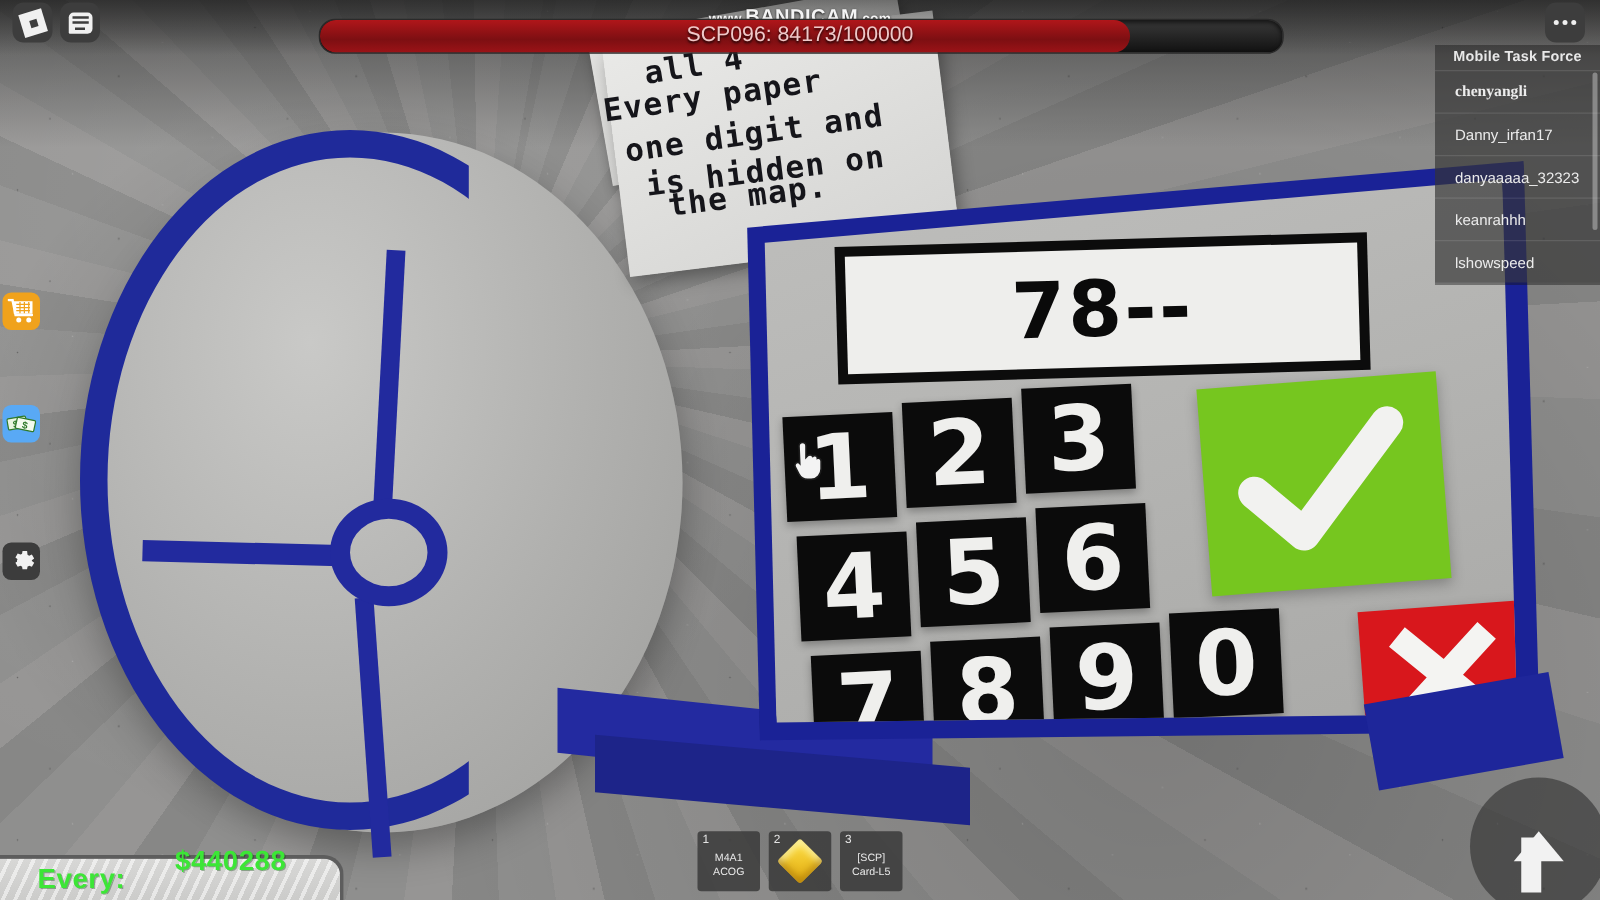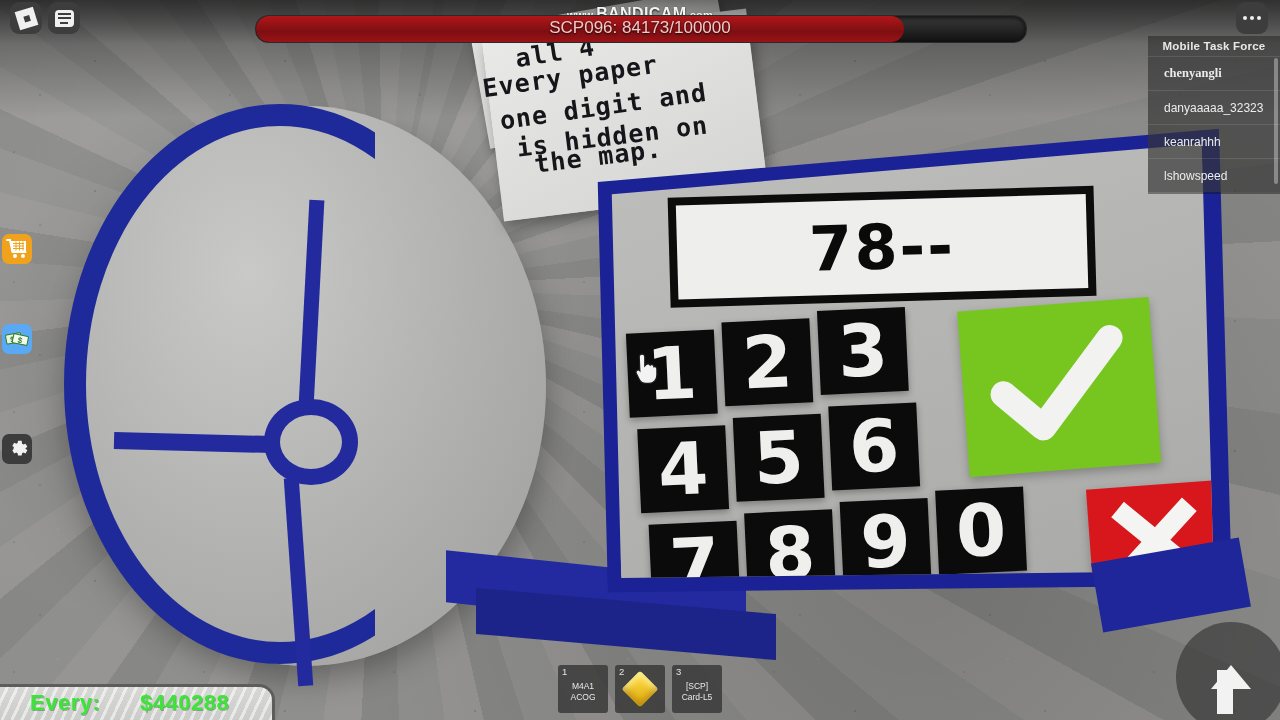--- a/index.html
+++ b/index.html
@@ -174,21 +174,21 @@
   
   .moneypanel{position:absolute;left:-14px;top:684px;width:286px;height:60px;
     border-radius:0 16px 0 0;border-top:3px solid #5d5d5d;border-right:3px solid #5d5d5d;
     background:
       repeating-linear-gradient(115deg, rgba(255,255,255,.55) 0 3px, rgba(210,210,210,.25) 3px 9px),
       linear-gradient(180deg,#d9d9d7,#bdbdbb);
     overflow:hidden;}
   .moneytext{position:absolute;left:30px;top:690px;font-size:22px;font-weight:bold;
     color:#3ce636;font-family:"Liberation Sans",sans-serif;letter-spacing:.5px;
     text-shadow:1px 1px 0 rgba(0,60,0,.35);}
-  .moneyval{position:absolute;left:140px;top:690px;font-size:22px;font-weight:bold;
+  .moneyval{position:absolute;left:140px;top:676px;font-size:22px;font-weight:bold;
     color:#3ce636;font-family:"Liberation Sans",sans-serif;letter-spacing:.5px;
     text-shadow:1px 1px 0 rgba(0,60,0,.35);}
 
   
   .jump{position:absolute;right:-6px;bottom:-12px;width:110px;height:110px;border-radius:50%;
     background:rgba(38,38,38,.55);display:flex;align-items:center;justify-content:center;}
   .jump .arrow{width:0;height:0;border-left:20px solid transparent;border-right:20px solid transparent;
     border-bottom:24px solid #f2f2f2;position:relative;}
   .jump .stem{position:absolute;left:41px;top:48px;width:16px;height:44px;background:#f2f2f2;}
   .jump-blue{position:absolute;right:34px;bottom:100px;width:150px;height:70px;
@@ -297,20 +297,21 @@
   </div>
 
   <div class="hpbar">
     <div class="hpfill" id="hpfill" style="width: 84.173%;"></div>
   </div>
   <div class="hptext" style="left:255px;top:15px">SCP096: 84173/100000</div>
 
   <div class="plist">
     <div class="plist-title">Mobile Task Force</div>
     <div class="plist-row me">chenyangli</div>
+    <div class="plist-row">Danny_irfan17</div>
     <div class="plist-row">danyaaaaa_32323</div>
     <div class="plist-row">keanrahhh</div>
     <div class="plist-row">lshowspeed</div>
     <div class="plist-scroll"></div>
   </div>
 
   <div class="side-ico ico-shop">
     <svg width="22" height="20" viewBox="0 0 22 20">
       <rect x="5" y="2" width="15" height="10" fill="#fff"></rect>
       <g stroke="#f0a21c" stroke-width="1">

